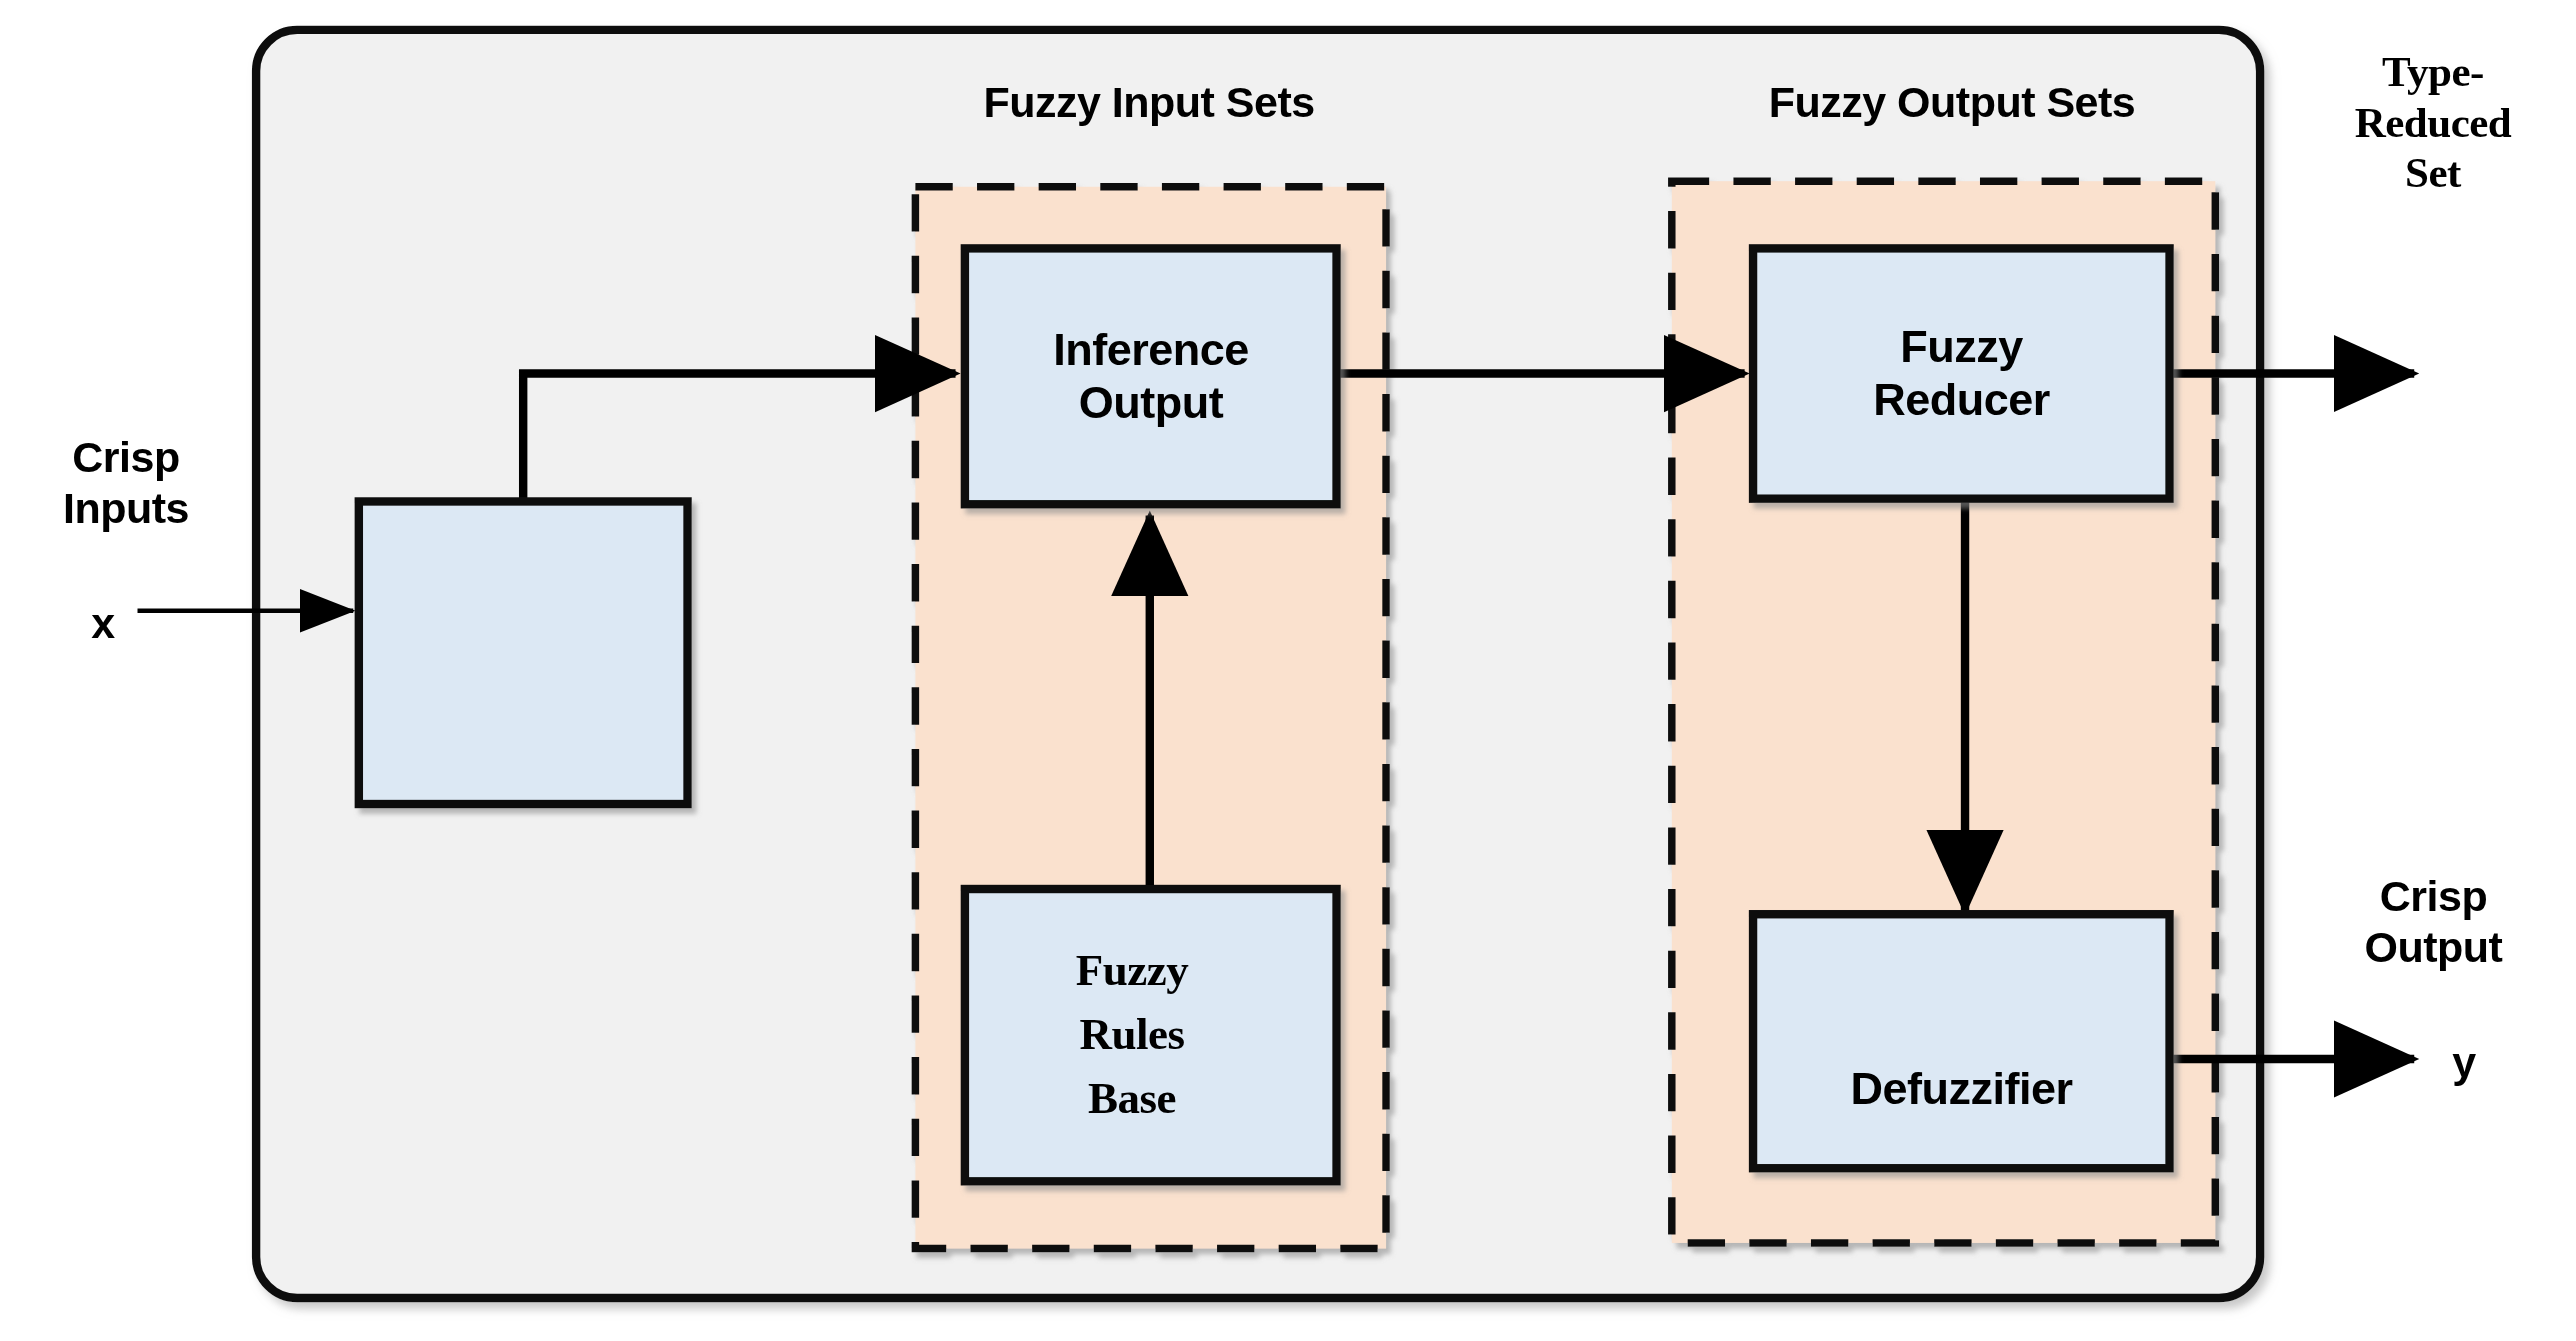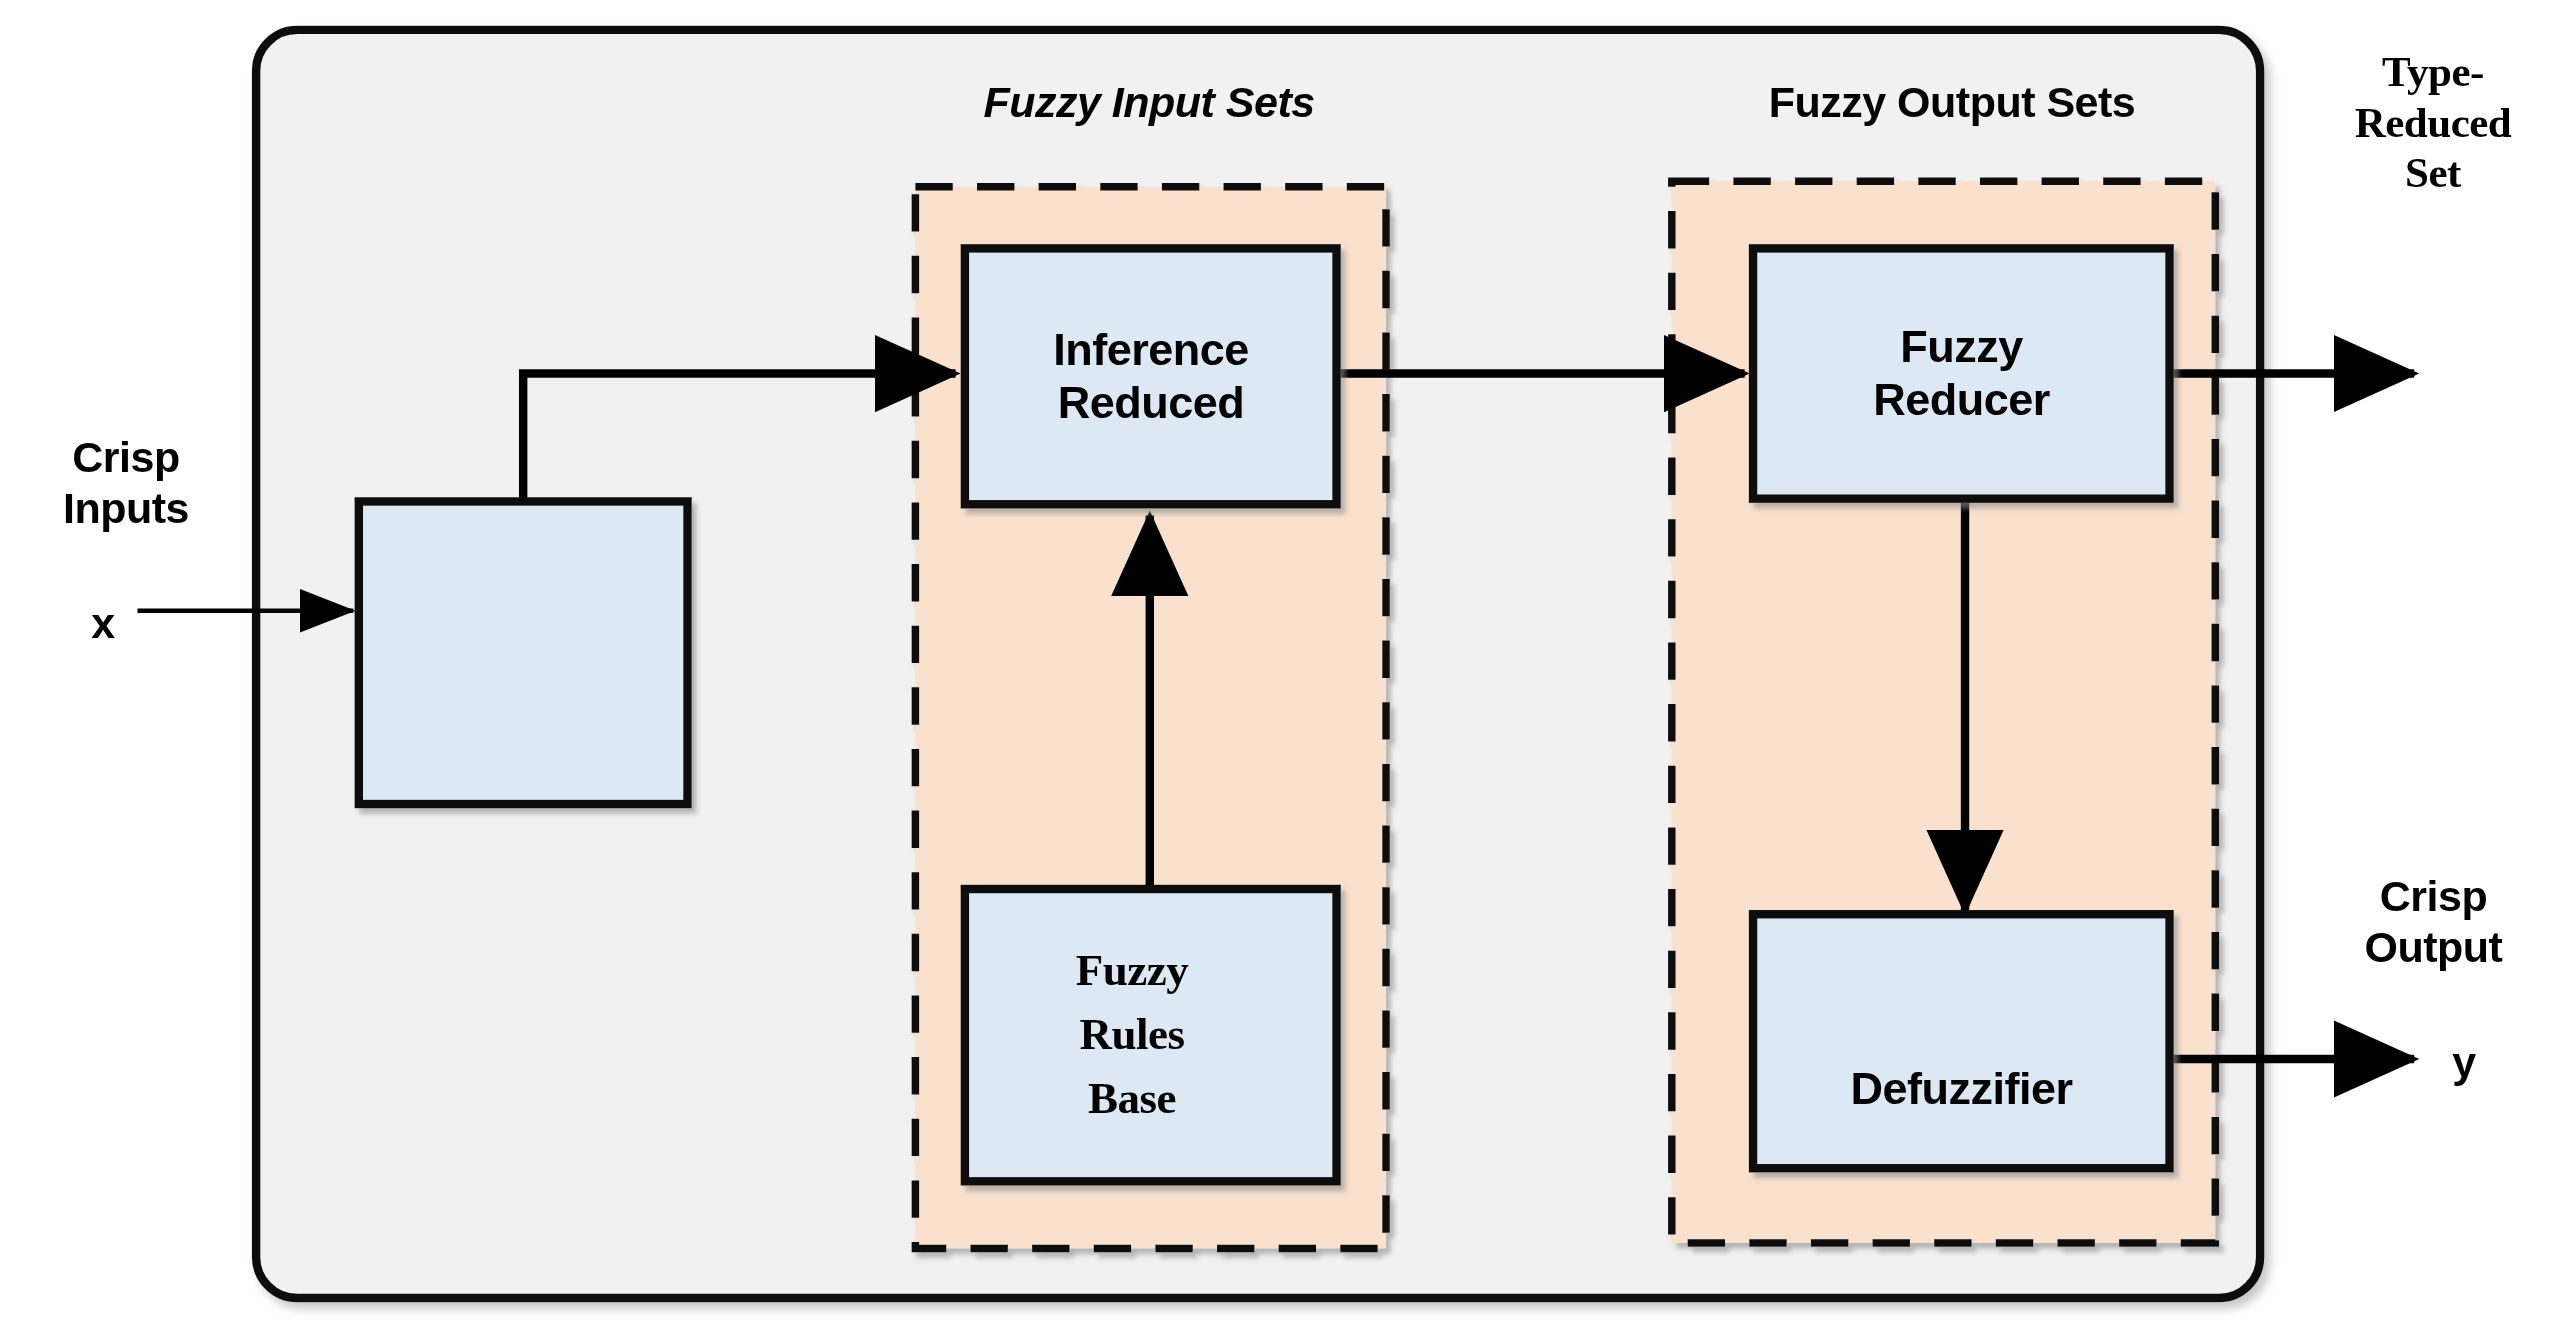--- a/index.html
+++ b/index.html
@@ -91,27 +91,27 @@
 
     <rect x="1033" y="266" width="398" height="274" fill="#dce8f4" stroke="#111111" stroke-width="9" filter="url(#boxShadow)"></rect>
 
     <rect x="1033" y="952" width="398" height="313" fill="#dce8f4" stroke="#111111" stroke-width="9" filter="url(#boxShadow)"></rect>
 
     <rect x="1877" y="266" width="446" height="268" fill="#dce8f4" stroke="#111111" stroke-width="9" filter="url(#boxShadow)"></rect>
 
     <rect x="1877" y="979" width="446" height="272" fill="#dce8f4" stroke="#111111" stroke-width="9" filter="url(#boxShadow)"></rect>
   </svg>
 
-  <div class="panel-label" style="left:869px; top:77px; width:560px;font-style:italic;">Fuzzy Input Sets</div>
+  <div class="panel-label" style="left:869px; top:77px; width:560px;">Fuzzy Input Sets</div>
 
   <div class="panel-label" style="left:1672px; top:77px; width:560px;">Fuzzy Output Sets</div>
 
 
   <div class="node-label" style="left:965px; top:248px; width:372px; height:256px;">Inference
-Reduced</div>
+Output</div>
 
   <div class="node-label" style="left:946px; top:889px; width:372px; height:292px; line-height:1.42;font-family:Liberation Serif, serif;">Fuzzy
 Rules
 Base</div>
 
   <div class="node-label" style="left:1753px; top:248px; width:417px; height:250px;">Fuzzy
 Reducer</div>
 
   <div class="node-label" style="left:1753px; top:962px; width:417px; height:254px;">Defuzzifier</div>
 

